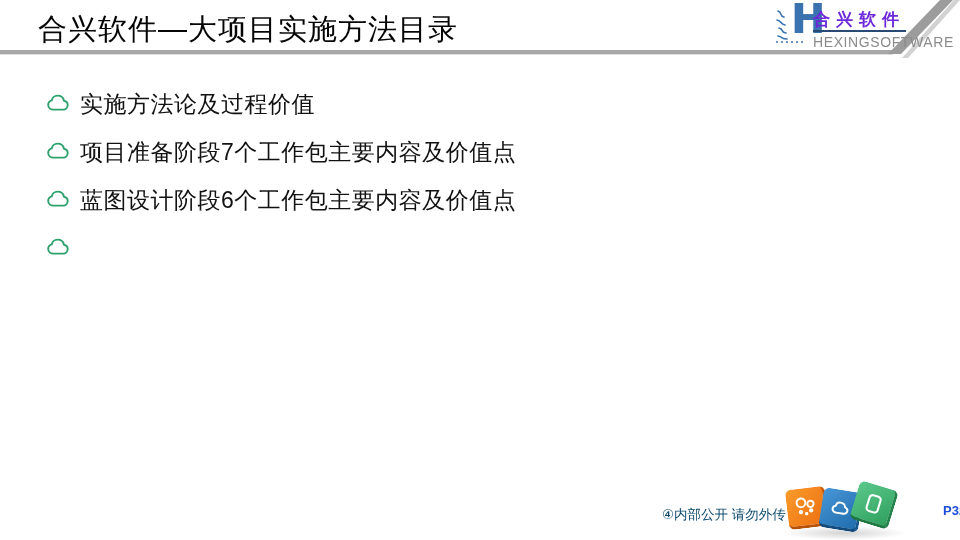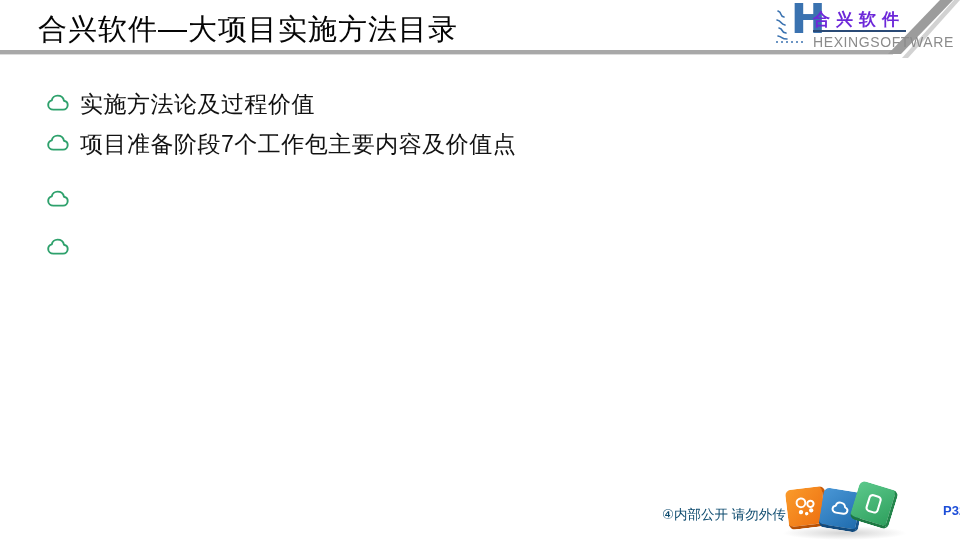--- a/index.html
+++ b/index.html
@@ -121,31 +121,32 @@
 
 <div class="toc">
 
   <div class="toc-item" style="top:88px">
     <svg class="bullet" viewBox="0 0 28 20">
       <path d="M7.4 15.6 C4.5 15.6 2.2 13.5 2.2 10.9 C2.2 8.8 3.7 7 5.8 6.4 C6.2 3.5 8.7 1.6 11.5 1.6 C14.7 1.6 17.4 3.8 18 6.8 C20.1 7.2 21.7 8.9 21.7 11 C21.7 13.5 19.6 15.6 17.1 15.6 Z" fill="none" stroke="#2ea16c" stroke-width="1.9" stroke-linejoin="round"></path>
     </svg>
     <span class="label">实施方法论及过程价值</span>
   </div>
 
-  <div class="toc-item" style="top:128px">
+  <div class="toc-item" style="top:136px">
     <svg class="bullet" viewBox="0 0 28 20">
       <path d="M7.4 15.6 C4.5 15.6 2.2 13.5 2.2 10.9 C2.2 8.8 3.7 7 5.8 6.4 C6.2 3.5 8.7 1.6 11.5 1.6 C14.7 1.6 17.4 3.8 18 6.8 C20.1 7.2 21.7 8.9 21.7 11 C21.7 13.5 19.6 15.6 17.1 15.6 Z" fill="none" stroke="#2ea16c" stroke-width="1.9" stroke-linejoin="round"></path>
     </svg>
     <span class="label">项目准备阶段7个工作包主要内容及价值点</span>
   </div>
 
   <div class="toc-item" style="top:184px">
     <svg class="bullet" viewBox="0 0 28 20">
       <path d="M7.4 15.6 C4.5 15.6 2.2 13.5 2.2 10.9 C2.2 8.8 3.7 7 5.8 6.4 C6.2 3.5 8.7 1.6 11.5 1.6 C14.7 1.6 17.4 3.8 18 6.8 C20.1 7.2 21.7 8.9 21.7 11 C21.7 13.5 19.6 15.6 17.1 15.6 Z" fill="none" stroke="#2ea16c" stroke-width="1.9" stroke-linejoin="round"></path>
     </svg>
+    <span class="label">蓝图设计阶段6个工作包主要内容及价值点</span>
   </div>
 
   <div class="toc-item highlight" style="top:232px">
     <svg class="bullet" viewBox="0 0 28 20">
       <path d="M7.4 15.6 C4.5 15.6 2.2 13.5 2.2 10.9 C2.2 8.8 3.7 7 5.8 6.4 C6.2 3.5 8.7 1.6 11.5 1.6 C14.7 1.6 17.4 3.8 18 6.8 C20.1 7.2 21.7 8.9 21.7 11 C21.7 13.5 19.6 15.6 17.1 15.6 Z" fill="none" stroke="#2ea16c" stroke-width="1.9" stroke-linejoin="round"></path>
     </svg>
   </div>
 
 
 </div>

